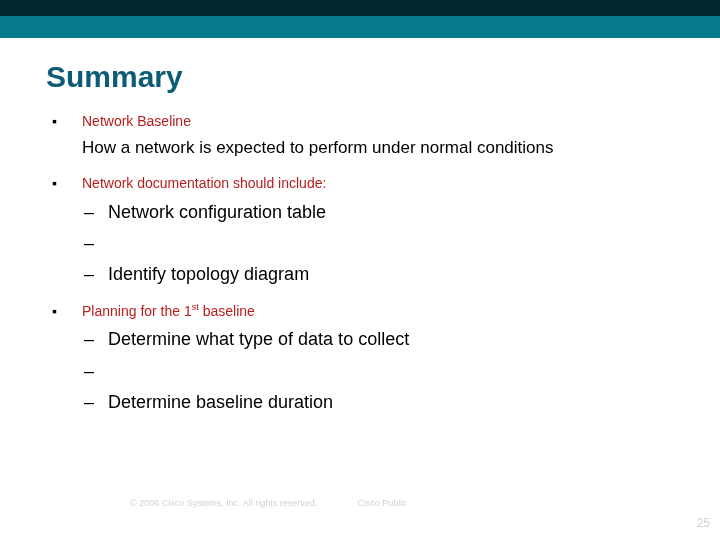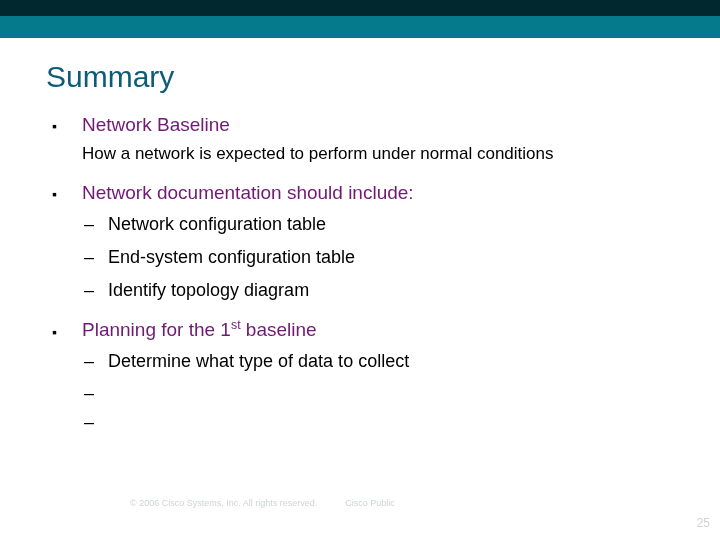--- a/index.html
+++ b/index.html
@@ -10,38 +10,38 @@
     position: relative;
     overflow: hidden;
   }
   
   .topbar { width: 100%; }
   .stripe-dark { background: #01282f; height: 16px; width: 100%; }
   .stripe-teal { background: #057a8d; height: 22px; width: 100%; }
   .title {
     color: #0d5c75;
     font-size: 30px;
-    font-weight: normal;
+    font-weight: bold;
     padding: 22px 4px 18px 46px;
   }
   .content { padding: 0 52px 0 52px; }
   ul.top { list-style: none; }
   ul.top > li { margin-bottom: 8px; }
   .row { display: flex; align-items: baseline; }
   .bullet-sq {
     font-size: 14px;
     font-weight: bold;
     color: #000;
     width: 30px;
     flex-shrink: 0;
     line-height: 1.4;
   }
   .l1-text {
-    font-size: 19px;
-    color: #701a75;
+    font-size: 14px;
+    color: #b91c1c;
     line-height: 1.35;
   }
   .desc {
     font-size: 17px;
     color: #000;
     margin-left: 30px;
     margin-top: 4px;
     margin-bottom: 14px;
     line-height: 1.45;
   }
@@ -71,21 +71,21 @@
     bottom: 10px;
     left: 16px;
     width: 100%;
     display: flex;
     align-items: center;
     font-size: 9px;
     color: #cfd3d6;
     padding: 0 26px;
   }
   .footer .copy { margin-left: 88px; }
-  .footer .pub { margin-left: 28px; }
+  .footer .pub { margin-left: 40px; }
   .footer .num { margin-left: auto; font-size: 12px; margin-top: 40px; }
 </style>
 </head>
 <body>
 
 <div class="topbar">
   <div class="stripe-dark"></div>
   <div class="stripe-teal"></div>
 </div>
 
@@ -107,21 +107,20 @@
         <span class="bullet-sq">▪</span>
         <span class="l1-text">Network documentation should include:</span>
       </div>
       <ul class="sub">
         <li>
           <span class="dash">–</span>
           <span class="l2-text">Network configuration table</span>
         </li>
         <li>
           <span class="dash">–</span>
-          <span class="l2-text">End-system configuration table</span>
         </li>
         <li>
           <span class="dash">–</span>
           <span class="l2-text">Identify topology diagram</span>
         </li>
       </ul>
     </li>
 
     <li>
       <div class="row">
@@ -131,20 +130,21 @@
       <ul class="sub">
         <li>
           <span class="dash">–</span>
           <span class="l2-text">Determine what type of data to collect</span>
         </li>
         <li>
           <span class="dash">–</span>
         </li>
         <li>
           <span class="dash">–</span>
+          <span class="l2-text">Determine baseline duration</span>
         </li>
       </ul>
     </li>
 
   </ul>
 </div>
 
 <div class="footer">
   <span class="copy">© 2006 Cisco Systems, Inc. All rights reserved.</span>
   <span class="pub">Cisco Public</span>

